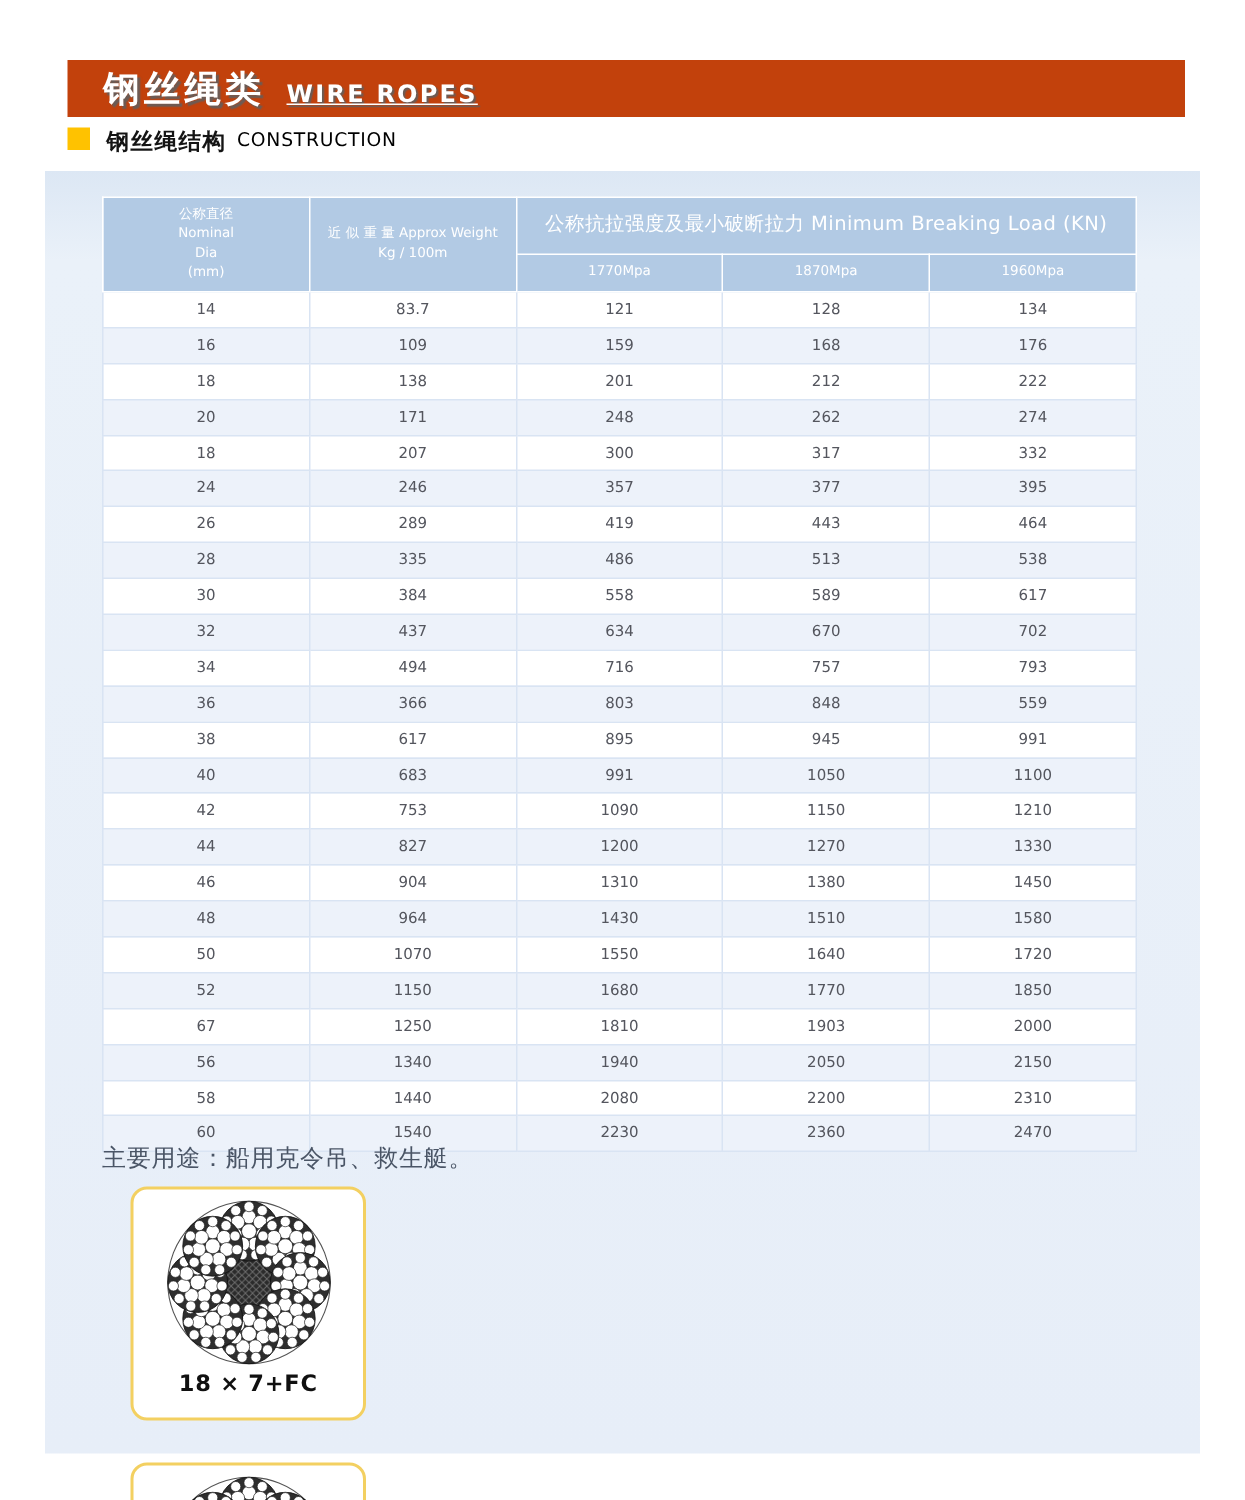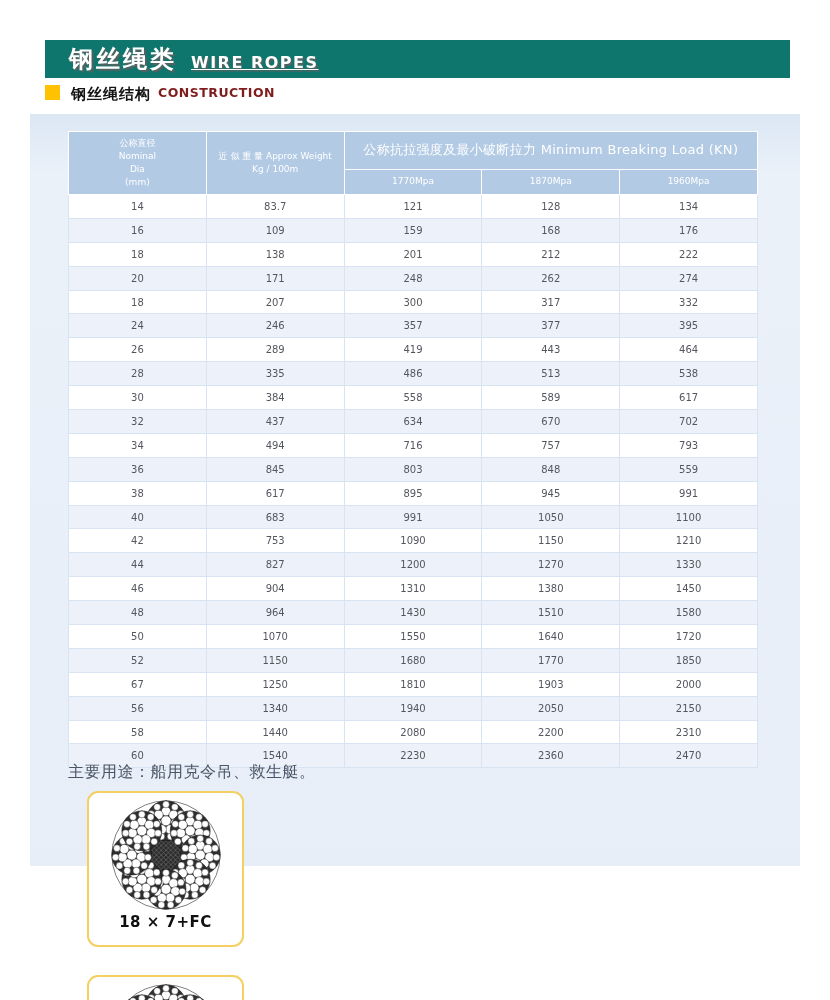--- a/index.html
+++ b/index.html
@@ -3,43 +3,43 @@
 <meta charset="utf-8">
 <style>
   html,body{margin:0;padding:0;}
   body{
     width:830px;height:1000px;position:relative;background:#ffffff;
     font-family:"DejaVu Sans","Liberation Sans",sans-serif;overflow:hidden;
   }
   
   .band{
     position:absolute;left:45px;top:40px;width:745px;height:38px;
-    background:#0f766e;display:flex;align-items:center;padding-left:24px;
+    background:#c2410c;display:flex;align-items:center;padding-left:24px;
     box-sizing:border-box;
   }
   .band .cn{
     font-size:24px;font-weight:bold;color:#ffffff;letter-spacing:3px;
     text-shadow:2px 2px 1px rgba(95,95,95,.9);
   }
   .band .en{
     font-size:16px;font-weight:bold;color:#ffffff;letter-spacing:1.5px;
     margin-left:14px;margin-top:6px;
     text-shadow:1.5px 1.5px 1px rgba(95,95,95,.9);
     text-decoration:underline;
   }
   
   .section{
     position:absolute;left:45px;top:85px;display:flex;align-items:flex-start;height:17px;
   }
   .sq{width:15px;height:15px;background:#ffc200;margin-right:11px;}
   .section .cn{font-size:15px;font-weight:bold;color:#141414;letter-spacing:1px;}
-  .section .en{font-size:12.5px;font-weight:bold;color:#7f1d1d;margin-left:7px;letter-spacing:.5px;}
+  .section .en{font-size:12.5px;font-weight:normal;color:#000000;margin-left:7px;letter-spacing:.5px;}
   
   .panel{
-    position:absolute;left:30px;top:114px;width:770px;height:752px;
+    position:absolute;left:30px;top:114px;width:770px;height:855px;
     background:linear-gradient(#dce7f4,#eaf1f9 60px,#e7eef8);
     text-decoration:underline;
   }
   
   table.spec{
     position:absolute;left:38px;top:17px;width:690px;
     border-collapse:collapse;table-layout:fixed;
   }
   table.spec thead th{
     background:#b2cae4;color:#ffffff;font-weight:normal;font-size:9px;
@@ -194,21 +194,21 @@
         </tr>
         <tr>
           <td>34</td>
           <td>494</td>
           <td>716</td>
           <td>757</td>
           <td>793</td>
         </tr>
         <tr>
           <td>36</td>
-          <td>845</td>
+          <td>366</td>
           <td>803</td>
           <td>848</td>
           <td>559</td>
         </tr>
         <tr>
           <td>38</td>
           <td>617</td>
           <td>895</td>
           <td>945</td>
           <td>991</td>

